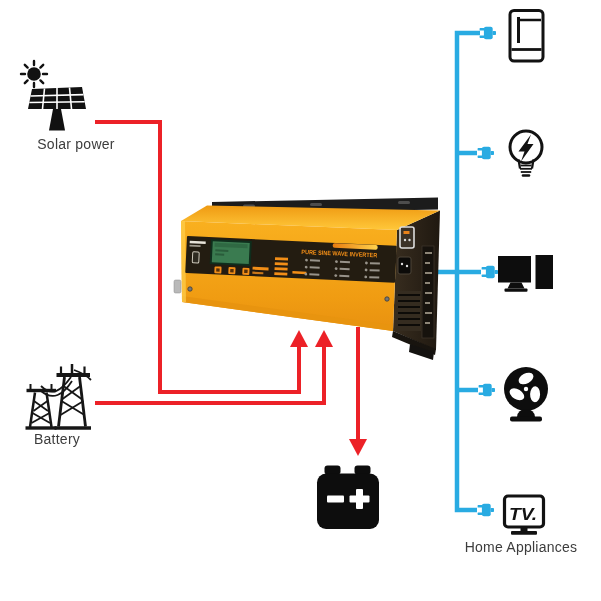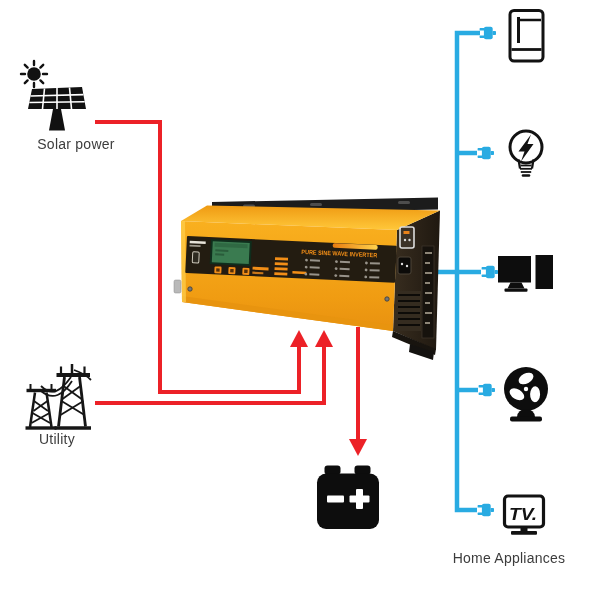--- a/index.html
+++ b/index.html
@@ -4,21 +4,21 @@
 <style>
   html,body{margin:0;padding:0;background:#fff;}
   .canvas{position:relative;width:601px;height:601px;background:#ffffff;overflow:hidden;
           font-family:"Liberation Sans",sans-serif;}
   .canvas svg{position:absolute;left:0;top:0;}
   .node-label{position:absolute;font-size:14px;color:#3c3c3c;letter-spacing:.25px;
               text-align:center;white-space:nowrap;}
   .lbl-solar{left:10px;top:136px;width:92px;margin-left:20px;}
   .lbl-utility{left:20px;top:431px;width:74px;}
   .lbl-battery{left:290px;top:539px;width:112px;}
-  .lbl-appliances{left:440px;top:539px;width:138px;margin-top:11px;}
+  .lbl-appliances{left:452px;top:539px;width:138px;}
 </style>
 </head>
 <body>
 
 <div class="canvas">
 
 <svg width="601" height="601" viewBox="0 0 601 601">
   <defs>
     <linearGradient id="gTop" x1="0" y1="0" x2="0" y2="1">
       <stop offset="0" stop-color="#EF9A12"></stop>
@@ -281,16 +281,16 @@
       <polygon points="393,331 436,349 435,355 392,337" fill="#18140f"></polygon>
       <polygon points="410,344 434,352 433,360 409,352" fill="#141210"></polygon>
     </g>
     <circle cx="190" cy="289" r="2.2" fill="#777" stroke="#3a3a3a" stroke-width="0.8"></circle>
     <circle cx="387" cy="299" r="2.2" fill="#777" stroke="#3a3a3a" stroke-width="0.8"></circle>
     <rect x="174" y="280" width="7" height="13" rx="1.5" fill="#b9b9b9" stroke="#8a8a8a" stroke-width="0.5"></rect>
   </g>
 </svg>
 
 <div class="node-label lbl-solar">Solar power</div>
-<div class="node-label lbl-utility">Utility</div>
+<div class="node-label lbl-utility">Battery</div>
 <div class="node-label lbl-appliances">Home Appliances</div>
 
 </div>
 
 </body></html>

